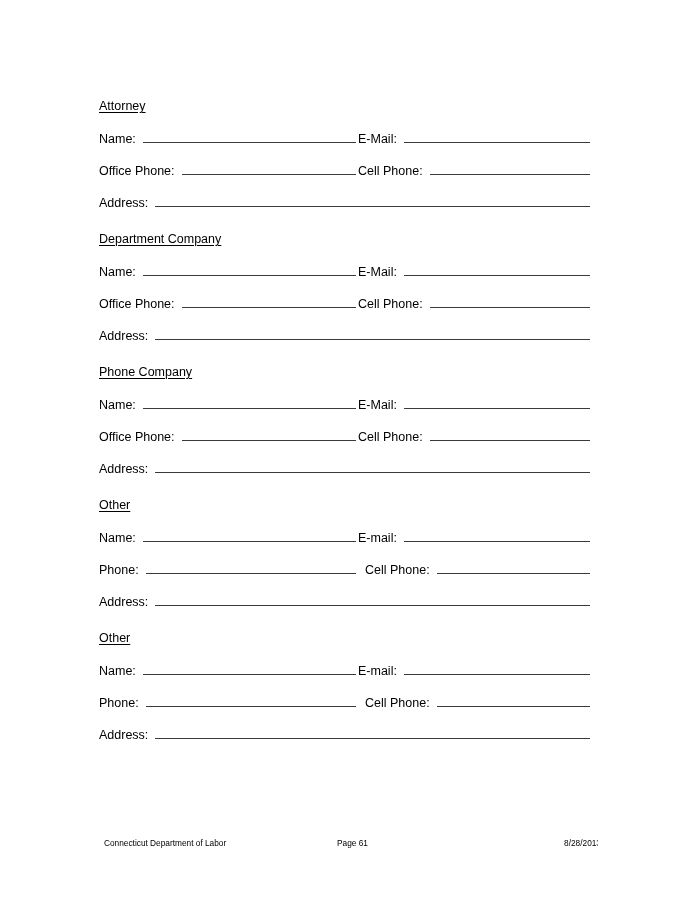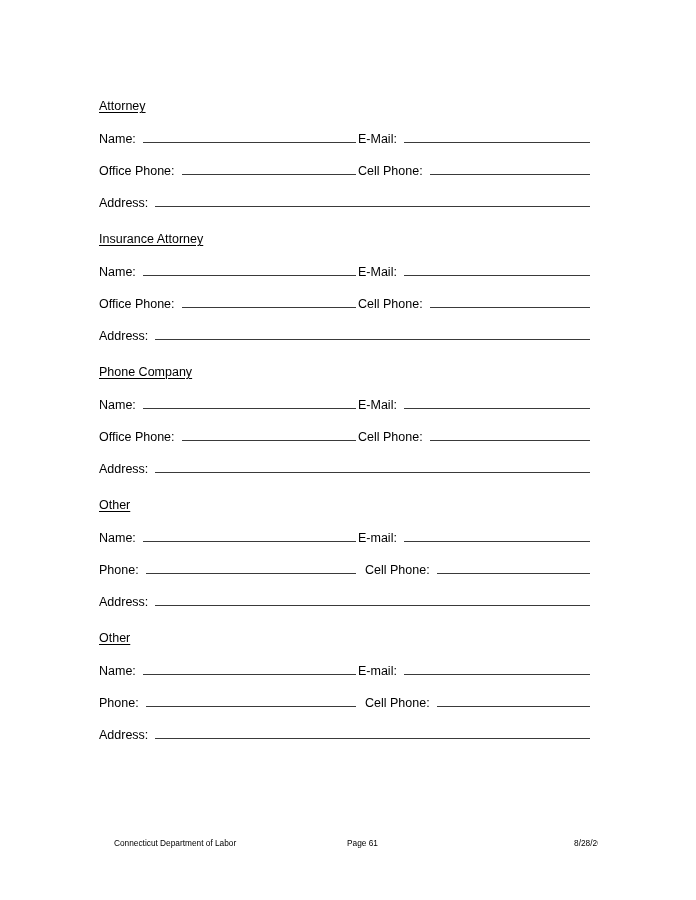--- a/index.html
+++ b/index.html
@@ -93,21 +93,21 @@
     padding-left: 2px;
   }
 
   .full-row .label {
     padding-right: 7px;
   }
 
   
   .footer {
     position: absolute;
-    left: 114px;
+    left: 104px;
     top: 838px;
     width: 497px;
     display: flex;
     align-items: baseline;
     font-size: 8.3px;
     line-height: 11px;
   }
   .footer-left  { flex: 0 0 233px; }
   .footer-mid   { flex: 0 0 150px; }
   .footer-right { flex: 1 1 auto; text-align: right; }
@@ -133,21 +133,21 @@
             <span class="rule"></span>
           </div>
           <div class="col-right plain">
             <span class="label">Cell Phone:</span>
             <span class="rule"></span>
           </div>
         </div><div class="field-row full-row">
           <span class="label">Address:</span>
           <span class="rule"></span>
         </div></div>
-      <div class="section"><div class="section-heading">Insurance Attorney</div><div class="field-row">
+      <div class="section"><div class="section-heading">Department Company</div><div class="field-row">
           <div class="col-left">
             <span class="label">Name:</span>
             <span class="rule"></span>
           </div>
           <div class="col-right plain">
             <span class="label">E-Mail:</span>
             <span class="rule"></span>
           </div>
         </div><div class="field-row">
           <div class="col-left">

